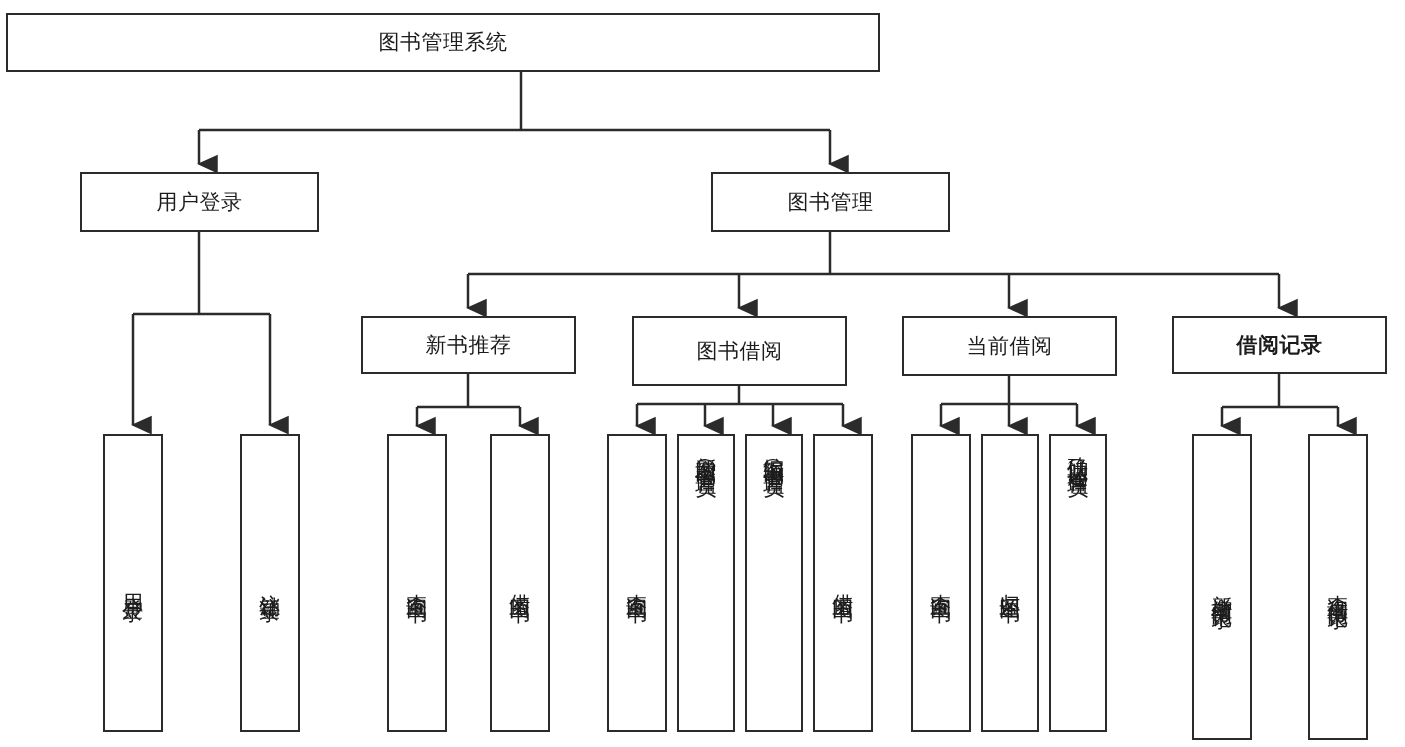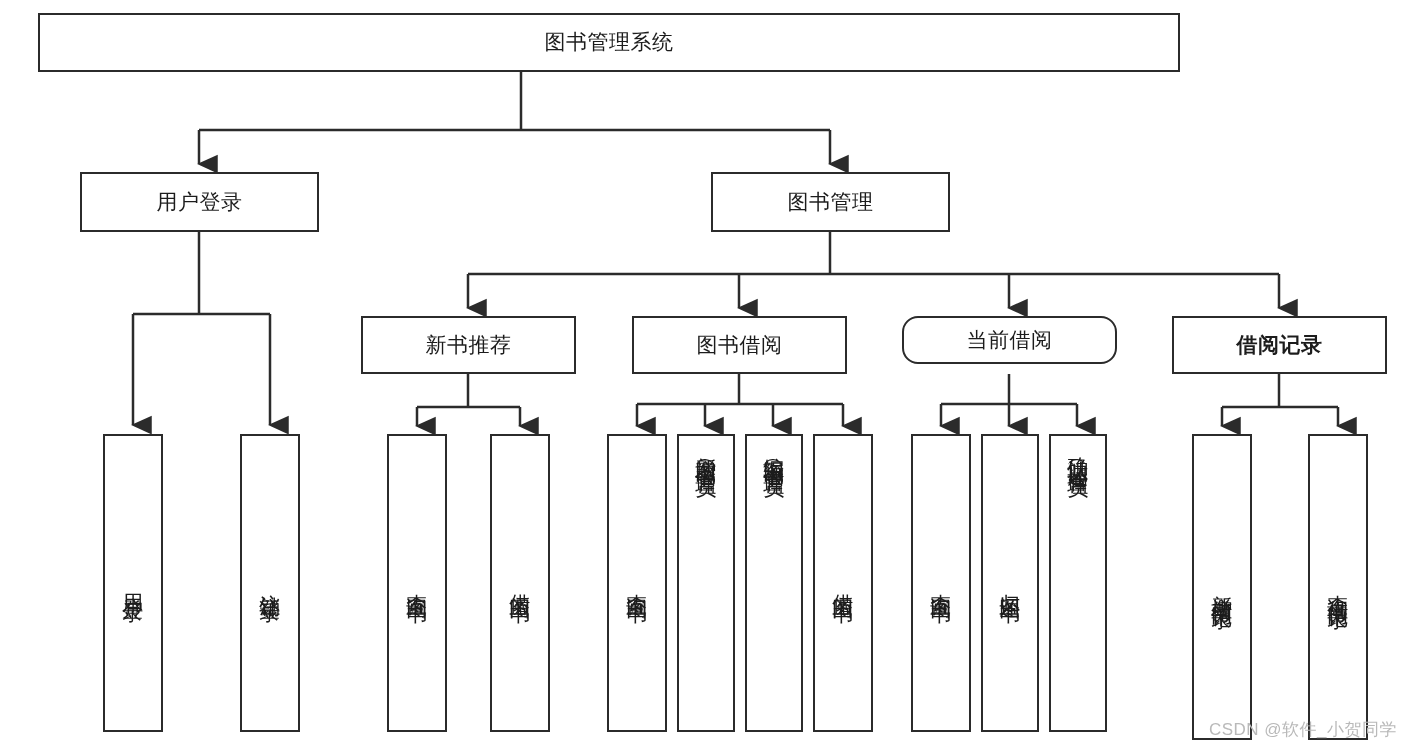--- a/index.html
+++ b/index.html
@@ -118,38 +118,38 @@
       <path d="M 1009 404 L 1009 426" marker-end="url(#arrow)"></path>
       <path d="M 1077 404 L 1077 426" marker-end="url(#arrow)"></path>
 
       <path d="M 1279 374 L 1279 407"></path>
       <path d="M 1222 407 L 1338 407"></path>
       <path d="M 1222 407 L 1222 426" marker-end="url(#arrow)"></path>
       <path d="M 1338 407 L 1338 426" marker-end="url(#arrow)"></path>
     </g>
   </svg>
 
-  <div class="node node-h" style="left:38px; top:13px; width:1142px; height:59px;">
+  <div class="node node-h" style="left:6px; top:13px; width:874px; height:59px;">
     <span>图书管理系统</span>
   </div>
 
   <div class="node node-h" style="left:80px; top:172px; width:239px; height:60px;">
     <span>用户登录</span>
   </div>
   <div class="node node-h" style="left:711px; top:172px; width:239px; height:60px;">
     <span>图书管理</span>
   </div>
 
   <div class="node node-h" style="left:361px; top:316px; width:215px; height:58px;text-align:right;">
     <span>新书推荐</span>
   </div>
-  <div class="node node-h" style="left:632px; top:316px; width:215px; height:58px;">
+  <div class="node node-h" style="left:632px; top:316px; width:215px; height:70px;">
     <span>图书借阅</span>
   </div>
-  <div class="node node-h" style="left:902px; top:316px; width:215px; height:48px;border-radius:16px;">
+  <div class="node node-h" style="left:902px; top:316px; width:215px; height:60px;">
     <span>当前借阅</span>
   </div>
   <div class="node node-h" style="left:1172px; top:316px; width:215px; height:58px;font-weight:bold;">
     <span>借阅记录</span>
   </div>
 
   <div class="node node-v" style="left:103px; top:434px; width:60px; height:298px;">
     <span class="vtext">用户登录</span>
   </div>
   <div class="node node-v" style="left:240px; top:434px; width:60px; height:298px;">
@@ -186,15 +186,14 @@
     <span class="vtext">确认归还（管理员）</span>
   </div>
 
   <div class="node node-v" style="left:1192px; top:434px; width:60px; height:306px;">
     <span class="vtext">新增借阅记录</span>
   </div>
   <div class="node node-v" style="left:1308px; top:434px; width:60px; height:306px;">
     <span class="vtext">查询借阅记录</span>
   </div>
 
-  <div class="watermark">CSDN @软件_小贺同学</div>
 
 </div>
 
 </body></html>

